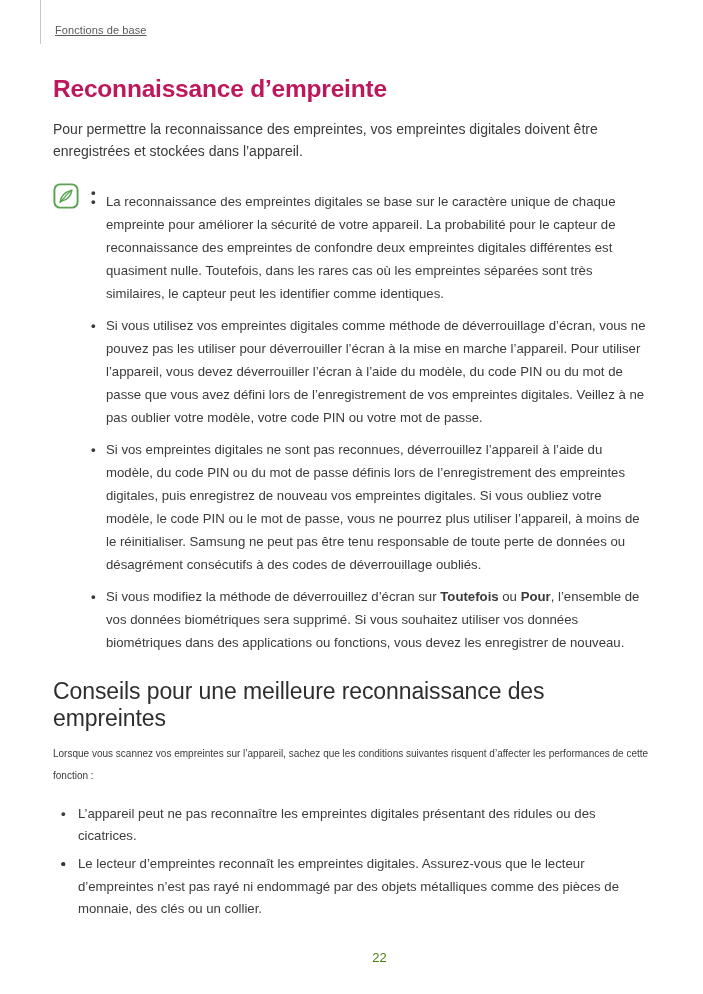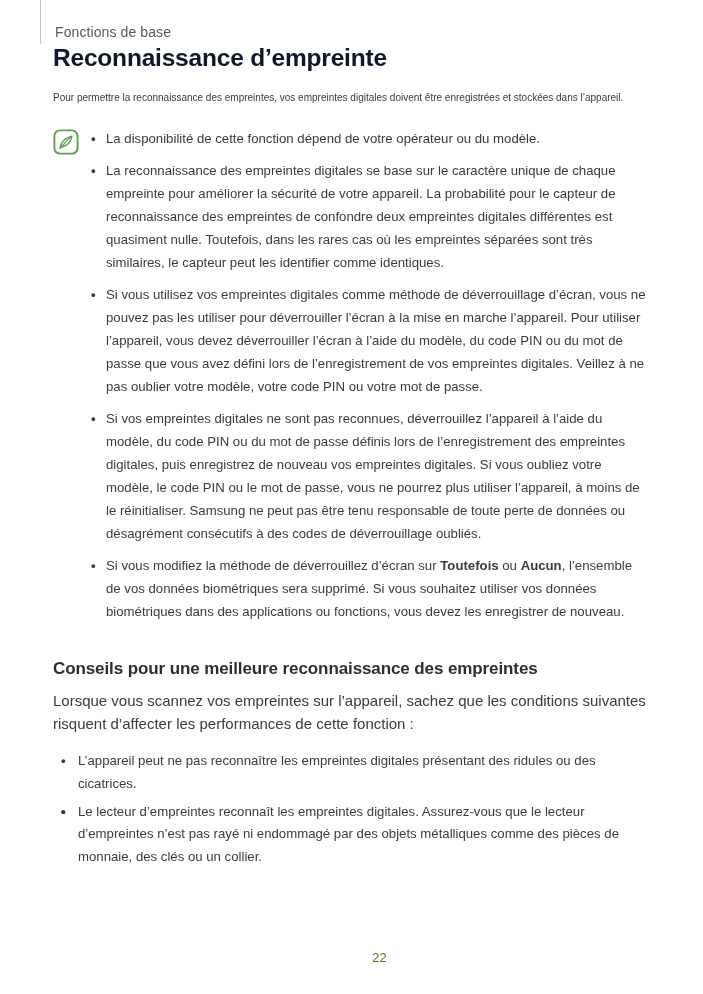--- a/index.html
+++ b/index.html
@@ -14,32 +14,33 @@
   }
   .running-header {
     position: absolute; top: 0; left: 0; width: 100%; height: 44px;
   }
   .header-rule {
     position: absolute; left: 40px; top: 0; width: 1px; height: 44px;
     background: #c4c6c8;
   }
   .header-text {
     position: absolute; left: 55px; top: 24px;
-    font-size: 14px; color: #58595b; letter-spacing: 0.1px;
+    font-size: 11px; color: #58595b; letter-spacing: 0.1px; text-decoration: underline;
   }
   .content {
     position: absolute; top: 44px; left: 53px; width: 597px;
   }
   h1.page-title {
-    font-size: 24.5px; font-weight: 700; color: #0f172a;
+    margin-top: 31px;
+    font-size: 24.5px; font-weight: 700; color: #be185d;
     letter-spacing: -0.2px;
   }
   p.intro {
     margin-top: 15px;
-    font-size: 10px; line-height: 22.4px; color: #3b3b3b;
+    font-size: 14px; line-height: 22.4px; color: #3b3b3b;
   }
   .note-block {
     margin-top: 18px;
     display: flex; align-items: flex-start;
   }
   .note-icon-wrap {
     flex: 0 0 26px; width: 26px; height: 26px; margin-top: 2px;
   }
   ul.bullet-list { list-style: none; }
   .note-block ul.bullet-list { flex: 1 1 auto; }
@@ -48,27 +49,27 @@
     font-size: 13.2px; line-height: 23px; color: #3b3b3b;
     margin-bottom: 9px;
   }
   ul.note-list li { padding-left: 27px; }
   ul.note-list li .dot { position: absolute; left: 12px; top: 0; }
   ul.tips-list { margin-top: 15px; }
   ul.tips-list li { padding-left: 25px; margin-bottom: 6px; line-height: 22.4px; }
   ul.tips-list li .dot { position: absolute; left: 8px; top: 0; }
   .dot { color: #3b3b3b; font-weight: 700; }
   h2.section-heading {
-    margin-top: 27px;
-    font-size: 17px; font-weight: 700; color: #2e2e2e;
+    margin-top: 15px;
+    font-size: 23px; font-weight: 400; color: #2e2e2e;
     letter-spacing: -0.1px;
   }
   p.section-intro {
     margin-top: 11px;
-    font-size: 15px; line-height: 22.4px; color: #3b3b3b;
+    font-size: 10px; line-height: 22.4px; color: #3b3b3b;
   }
   .bold-inline { font-weight: 700; }
   .page-number {
     position: absolute; top: 950px; left: 0; width: 703px;
     text-align: center;
     font-size: 13px; color: #4d7c0f; margin-left: 28px;
   }
 </style>
 </head>
 <body>
@@ -88,37 +89,36 @@
     <div class="note-icon-wrap">
       <svg width="26" height="26" viewBox="0 0 26 26" fill="none" xmlns="http://www.w3.org/2000/svg">
         <rect x="1.4" y="1.4" width="23.2" height="23.2" rx="5.6" stroke="#5ba152" stroke-width="1.9"></rect>
         <path d="M7.2 19.2 C7.6 13.6 11.4 9.2 18.9 7.1 C17.8 13.1 14.0 16.9 8.7 18.1" stroke="#5ba152" stroke-width="1.5" fill="none" stroke-linecap="round" stroke-linejoin="round"></path>
         <path d="M7.2 19.2 L17.2 8.1" stroke="#5ba152" stroke-width="1.3" stroke-linecap="round"></path>
       </svg>
     </div>
     <ul class="bullet-list note-list">
       <li>
         <span class="dot">•</span>
-        <span>La disponibilité de cette fonction dépend de votre opérateur ou du modèle.</span>
       </li>
       <li>
         <span class="dot">•</span>
         <span>La reconnaissance des empreintes digitales se base sur le caractère unique de chaque empreinte pour améliorer la sécurité de votre appareil. La probabilité pour le capteur de reconnaissance des empreintes de confondre deux empreintes digitales différentes est quasiment nulle. Toutefois, dans les rares cas où les empreintes séparées sont très similaires, le capteur peut les identifier comme identiques.</span>
       </li>
       <li>
         <span class="dot">•</span>
         <span>Si vous utilisez vos empreintes digitales comme méthode de déverrouillage d’écran, vous ne pouvez pas les utiliser pour déverrouiller l’écran à la mise en marche l’appareil. Pour utiliser l’appareil, vous devez déverrouiller l’écran à l’aide du modèle, du code PIN ou du mot de passe que vous avez défini lors de l’enregistrement de vos empreintes digitales. Veillez à ne pas oublier votre modèle, votre code PIN ou votre mot de passe.</span>
       </li>
       <li>
         <span class="dot">•</span>
         <span>Si vos empreintes digitales ne sont pas reconnues, déverrouillez l’appareil à l’aide du modèle, du code PIN ou du mot de passe définis lors de l’enregistrement des empreintes digitales, puis enregistrez de nouveau vos empreintes digitales. Si vous oubliez votre modèle, le code PIN ou le mot de passe, vous ne pourrez plus utiliser l’appareil, à moins de le réinitialiser. Samsung ne peut pas être tenu responsable de toute perte de données ou désagrément consécutifs à des codes de déverrouillage oubliés.</span>
       </li>
       <li>
         <span class="dot">•</span>
-        <span>Si vous modifiez la méthode de déverrouillez d’écran sur </span><span class="bold-inline">Toutefois</span><span> ou </span><span class="bold-inline">Aucun</span><span>, l’ensemble de vos données biométriques sera supprimé. Si vous souhaitez utiliser vos données biométriques dans des applications ou fonctions, vous devez les enregistrer de nouveau.</span>
+        <span>Si vous modifiez la méthode de déverrouillez d’écran sur </span><span class="bold-inline">Toutefois</span><span> ou </span><span class="bold-inline">Pour</span><span>, l’ensemble de vos données biométriques sera supprimé. Si vous souhaitez utiliser vos données biométriques dans des applications ou fonctions, vous devez les enregistrer de nouveau.</span>
       </li>
     </ul>
   </div>
 
   <h2 class="section-heading">Conseils pour une meilleure reconnaissance des empreintes</h2>
 
   <p class="section-intro">Lorsque vous scannez vos empreintes sur l’appareil, sachez que les conditions suivantes risquent d’affecter les performances de cette fonction&nbsp;:</p>
 
   <ul class="bullet-list tips-list">
     <li>

